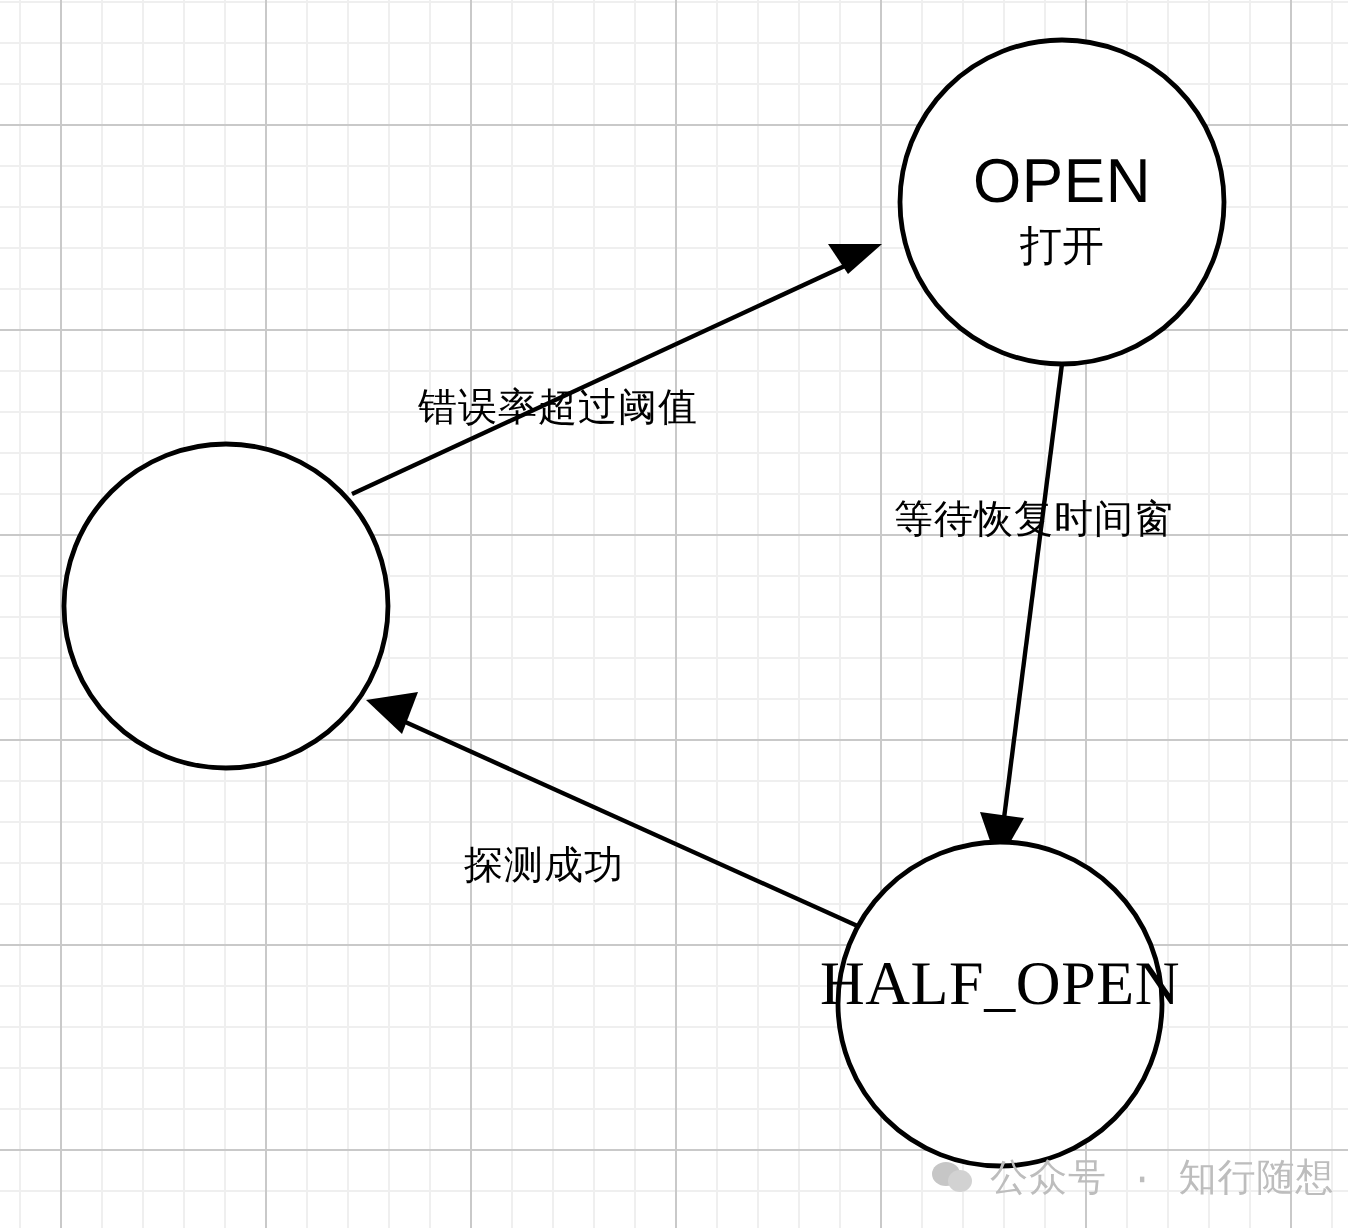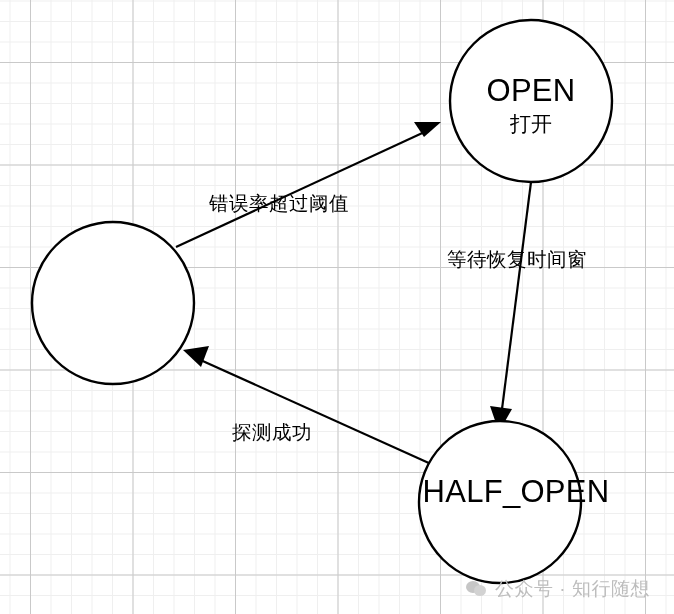--- a/index.html
+++ b/index.html
@@ -75,20 +75,21 @@
     position: absolute;
     left: 466px;
     top: 576px;
     display: flex;
     align-items: center;
     gap: 7px;
     color: #bdbdbd;
     font-size: 19px;
     letter-spacing: 0.5px;
     white-space: nowrap;
+    font-family: Liberation Mono, monospace;
   }
   #watermark .wm-icon {
     display: inline-block;
     width: 22px;
     height: 20px;
     position: relative;
   }
   #watermark .wm-icon .b1 {
     position: absolute;
     left: 0;
@@ -136,21 +137,21 @@
   </svg>
 
   <div class="node-label" style="left:13px; top:273px; width:200px;">
   </div>
 
   <div class="node-label" style="left:431px; top:71px; width:200px;">
     <span class="latin">OPEN</span>
     <span class="cjk">打开</span>
   </div>
 
-  <div class="node-label" style="left:416px; top:472px; width:200px;">
+  <div class="node-label" style="left:400px; top:472px; width:200px;font-family:Liberation Serif, serif;">
     <span class="latin">HALF_OPEN</span>
   </div>
 
   <div class="edge-label" style="left:209px; top:190px;">错误率超过阈值</div>
 
   <div class="edge-label" style="left:447px; top:246px;">等待恢复时间窗</div>
 
   <div class="edge-label" style="left:232px; top:383px;margin-top:36px;">探测成功</div>
 
   <div id="watermark">

